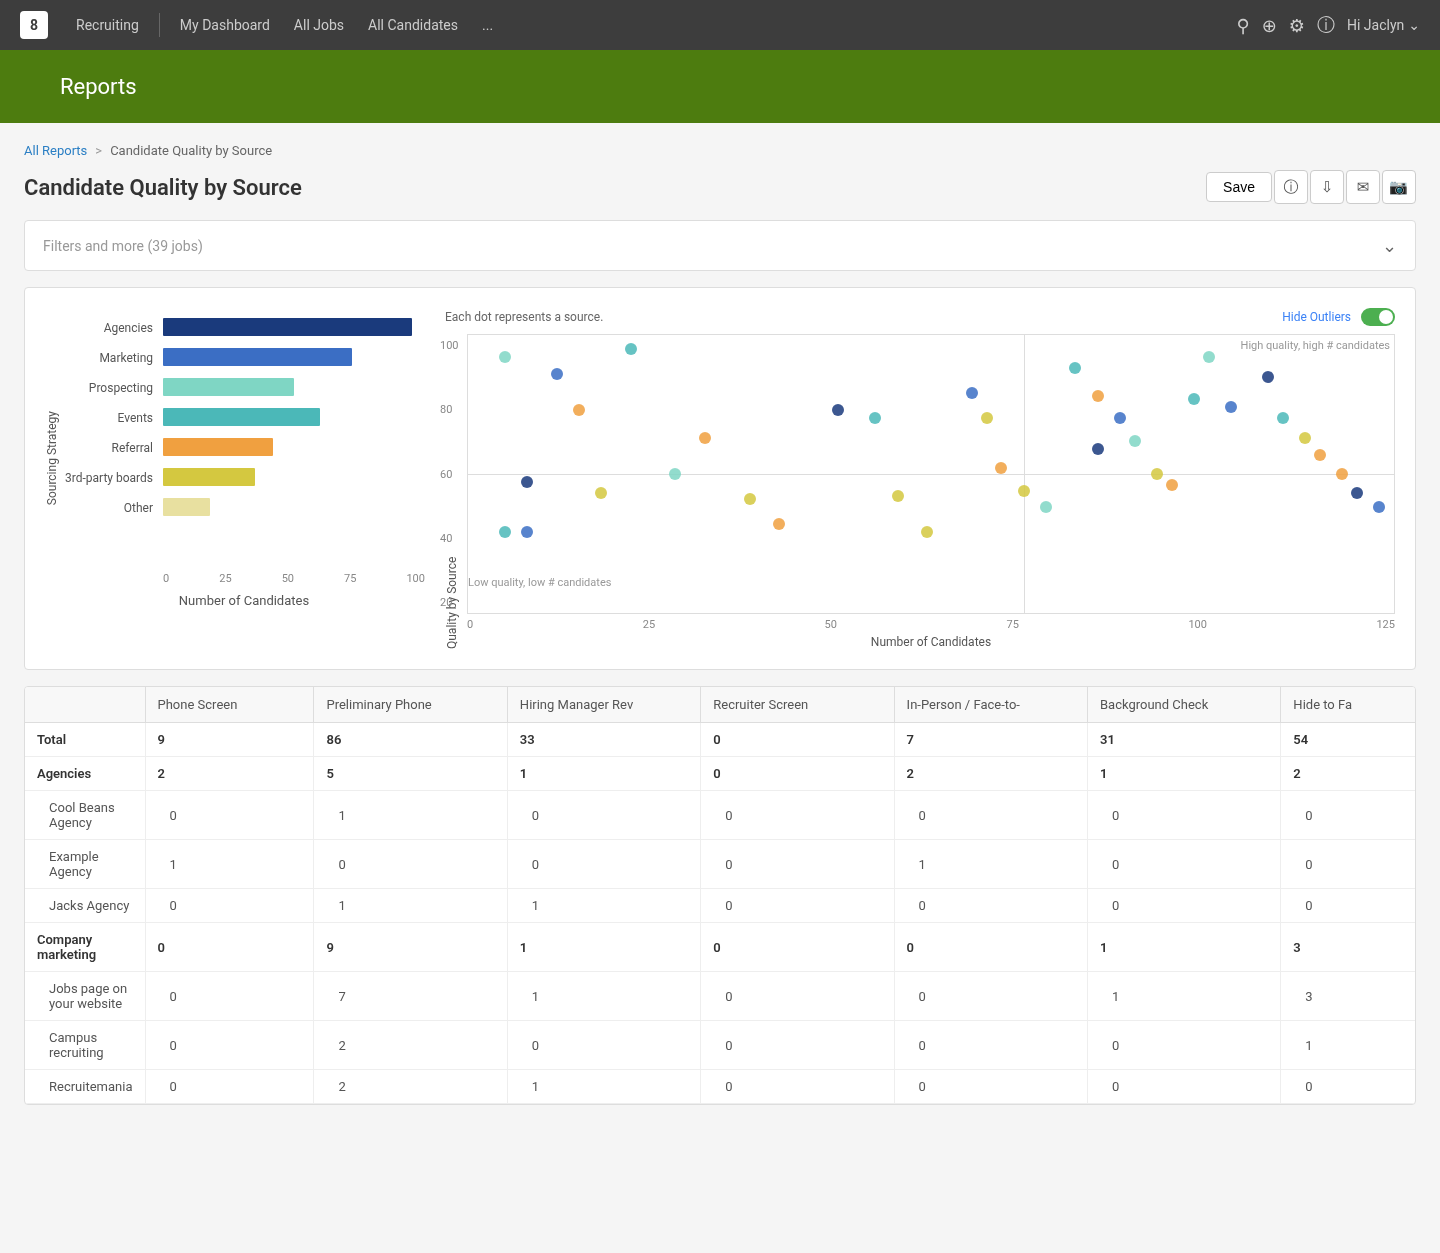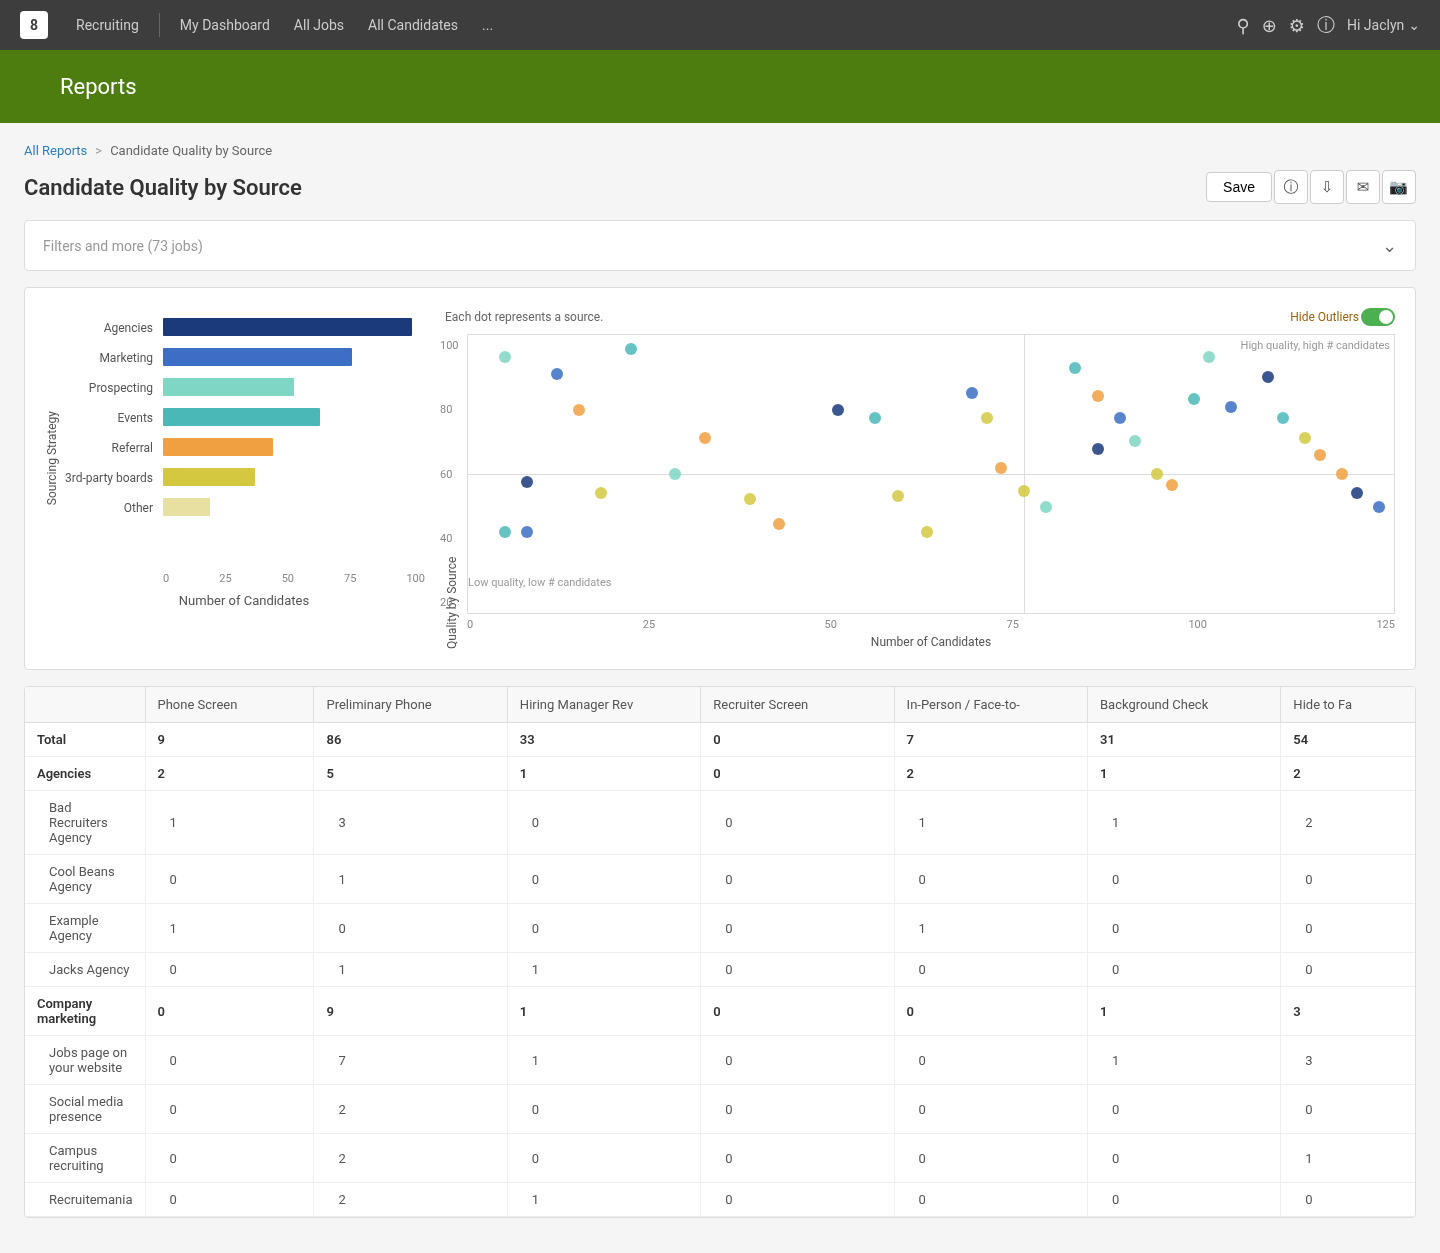--- a/index.html
+++ b/index.html
@@ -109,21 +109,21 @@
     .y-axis-label {
       writing-mode: vertical-rl;
       transform: rotate(180deg);
       font-size: 12px;
       color: #555;
       margin-right: 4px;
     }
     .bar-chart-area { flex: 1; }
     .scatter-header { display: flex; justify-content: space-between; align-items: center; margin-bottom: 8px; }
     .scatter-note { font-size: 12px; color: #666; }
-    .hide-outliers { display: flex; align-items: center; gap: 2px; font-size: 12px; color: #a16207; }
+    .hide-outliers { display: flex; align-items: center; gap: 10px; font-size: 12px; color: #3b82f6; }
     .toggle {
       width: 34px; height: 18px;
       background: #4CAF50;
       border-radius: 9px;
       position: relative;
       cursor: pointer;
     }
     .toggle-knob {
       width: 14px; height: 14px;
       background: white;
@@ -217,21 +217,21 @@
       <button class="btn-save">Save</button>
       <button class="btn-icon">ⓘ</button>
       <button class="btn-icon">⇩</button>
       <button class="btn-icon">✉</button>
       <button class="btn-icon">📷</button>
     </div>
   </div>
 
   <div class="filters-panel">
     <span class="filters-label">
-      <span>Filters and more</span>&nbsp;<span>(73 jobs)</span>
+      <span>Filters and more</span>&nbsp;<span>(39 jobs)</span>
     </span>
     <span class="chevron">⌄</span>
   </div>
 
   <div class="charts-section">
 
     <div class="chart-left">
       <div class="bar-chart-wrapper">
         <div class="y-axis-label">Sourcing Strategy</div>
         <div class="bar-chart-area">
@@ -403,30 +403,20 @@
             <td>Agencies</td>
             <td>2</td>
             <td>5</td>
             <td>1</td>
             <td>0</td>
             <td>2</td>
             <td>1</td>
             <td>2</td>
           </tr>
           <tr class="row-sub">
-            <td>Bad Recruiters Agency</td>
-            <td class="td-link">1</td>
-            <td class="td-link">3</td>
-            <td class="td-link">0</td>
-            <td class="td-link">0</td>
-            <td class="td-link">1</td>
-            <td class="td-link">1</td>
-            <td class="td-link">2</td>
-          </tr>
-          <tr class="row-sub">
             <td>Cool Beans Agency</td>
             <td class="td-link">0</td>
             <td class="td-link">1</td>
             <td class="td-link">0</td>
             <td class="td-link">0</td>
             <td class="td-link">0</td>
             <td class="td-link">0</td>
             <td class="td-link">0</td>
           </tr>
           <tr class="row-sub">
@@ -463,30 +453,20 @@
             <td>Jobs page on your website</td>
             <td class="td-link">0</td>
             <td class="td-link">7</td>
             <td class="td-link">1</td>
             <td class="td-link">0</td>
             <td class="td-link">0</td>
             <td class="td-link">1</td>
             <td class="td-link">3</td>
           </tr>
           <tr class="row-sub">
-            <td>Social media presence</td>
-            <td class="td-link">0</td>
-            <td class="td-link">2</td>
-            <td class="td-link">0</td>
-            <td class="td-link">0</td>
-            <td class="td-link">0</td>
-            <td class="td-link">0</td>
-            <td class="td-link">0</td>
-          </tr>
-          <tr class="row-sub">
             <td>Campus recruiting</td>
             <td class="td-link">0</td>
             <td class="td-link">2</td>
             <td class="td-link">0</td>
             <td class="td-link">0</td>
             <td class="td-link">0</td>
             <td class="td-link">0</td>
             <td class="td-link">1</td>
           </tr>
           <tr class="row-sub">

